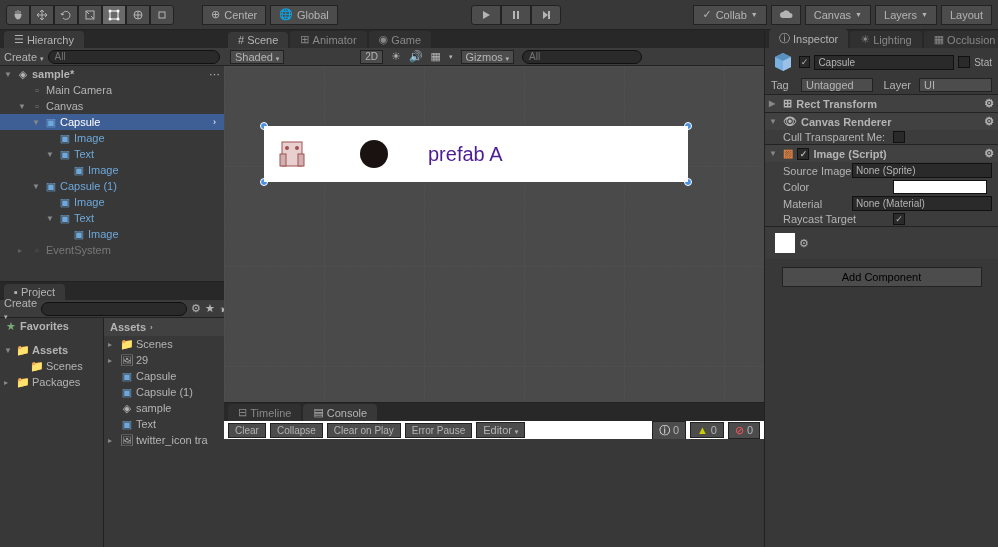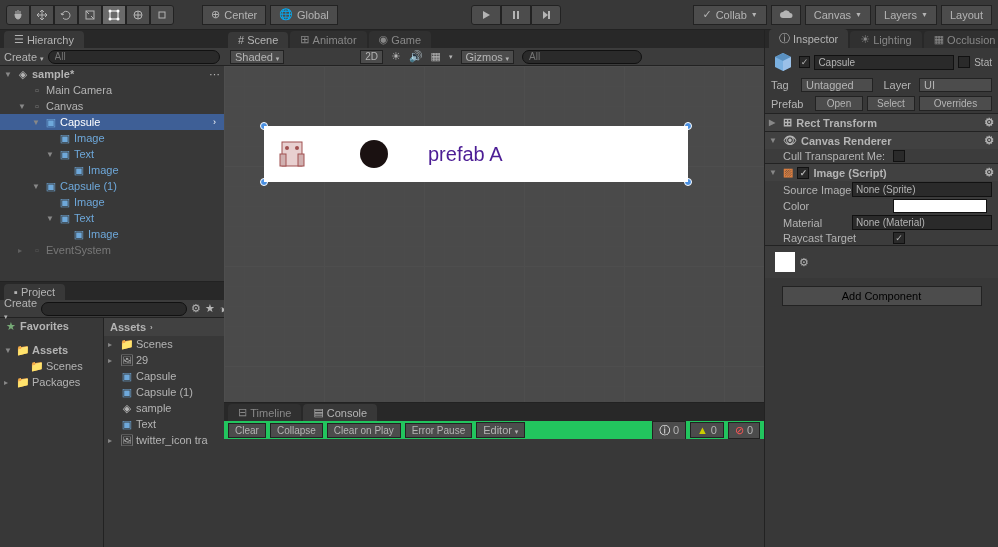--- a/index.html
+++ b/index.html
@@ -40,21 +40,21 @@
 .grid-bg-fine { position: absolute; inset: 0; background-image: linear-gradient(#555 1px, transparent 1px), linear-gradient(90deg, #555 1px, transparent 1px); background-size: 20px 20px; opacity: 0.15; }
 .prefab-row { position: absolute; background: #fff; display: flex; align-items: center; }
 .row-a { left: 40px; top: 60px; width: 424px; height: 56px; }
 .row-b { left: 40px; top: 116px; width: 424px; height: 56px; }
 .prefab-icon { width: 56px; height: 56px; display: flex; align-items: center; justify-content: center; }
 .circle-dark { width: 28px; height: 28px; border-radius: 50%; background: #1a1111; margin: 0 40px; }
 .circle-red { width: 28px; height: 28px; border-radius: 50%; background: #e01010; margin: 0 40px; }
 .prefab-label { color: #4c1d95; font-size: 20px; font-weight: normal; }
 .selection-handle { position: absolute; width: 8px; height: 8px; border-radius: 50%; background: #4a90e2; border: 1px solid #fff; }
 .console-panel { height: 145px; border-top: 1px solid #222; display: flex; flex-direction: column; }
-.console-toolbar { height: 18px; background: #22c55e; display: flex; align-items: center; padding: 0 4px; gap: 4px; }
+.console-toolbar { height: 18px; background: #ffffff; display: flex; align-items: center; padding: 0 4px; gap: 4px; }
 .console-btn { background: #4c4c4c; border: 1px solid #222; padding: 1px 6px; font-size: 10px; cursor: pointer; }
 .console-body { flex: 1; background: #383838; }
 .inspector-row { display: flex; align-items: center; padding: 2px 6px; min-height: 18px; gap: 4px; }
 .inspector-section { background: #3c3c3c; border-top: 1px solid #222; }
 .inspector-header { background: #414141; display: flex; align-items: center; padding: 2px 4px; font-weight: bold; gap: 4px; }
 .inspector-field { display: flex; align-items: center; padding: 1px 6px; font-size: 10px; }
 .inspector-field label { width: 110px; color: #b4b4b4; margin-left: 12px; }
 .inspector-input { background: #2a2a2a; border: 1px solid #111; color: #b4b4b4; padding: 1px 3px; flex: 1; font-size: 10px; height: 15px; }
 .project-split { display: flex; flex: 1; }
 .project-left { width: 104px; border-right: 1px solid #222; }
@@ -437,26 +437,20 @@
       <input class="inspector-input" style="flex: 1 1 0%;" value="Capsule">
       <span class="checkbox"></span>
       <span style="font-size:10px">Stat</span>
     </div>
     <div class="inspector-row" style="font-size:10px">
       <span style="width:26px">Tag</span>
       <span class="dropdown-sm" style="width:72px"><span>Untagged</span></span>
       <span style="width:34px;text-align:right;margin-right:4px">Layer</span>
       <span class="dropdown-sm" style="flex:1"><span>UI</span></span>
     </div>
-    <div class="inspector-row" style="font-size:10px">
-      <span style="width:40px">Prefab</span>
-      <span class="console-btn" style="width:48px;text-align:center">Open</span>
-      <span class="console-btn" style="width:48px;text-align:center">Select</span>
-      <span class="console-btn" style="flex:1;text-align:center">Overrides</span>
-    </div>
 
     <div class="inspector-section">
       <div class="inspector-header">
           <span class="foldout">▶</span>
           <span>⊞</span>
           <span>Rect Transform</span>
           <span style="margin-left:auto">⚙</span>
         </div>
     </div>
     <div class="inspector-section">

